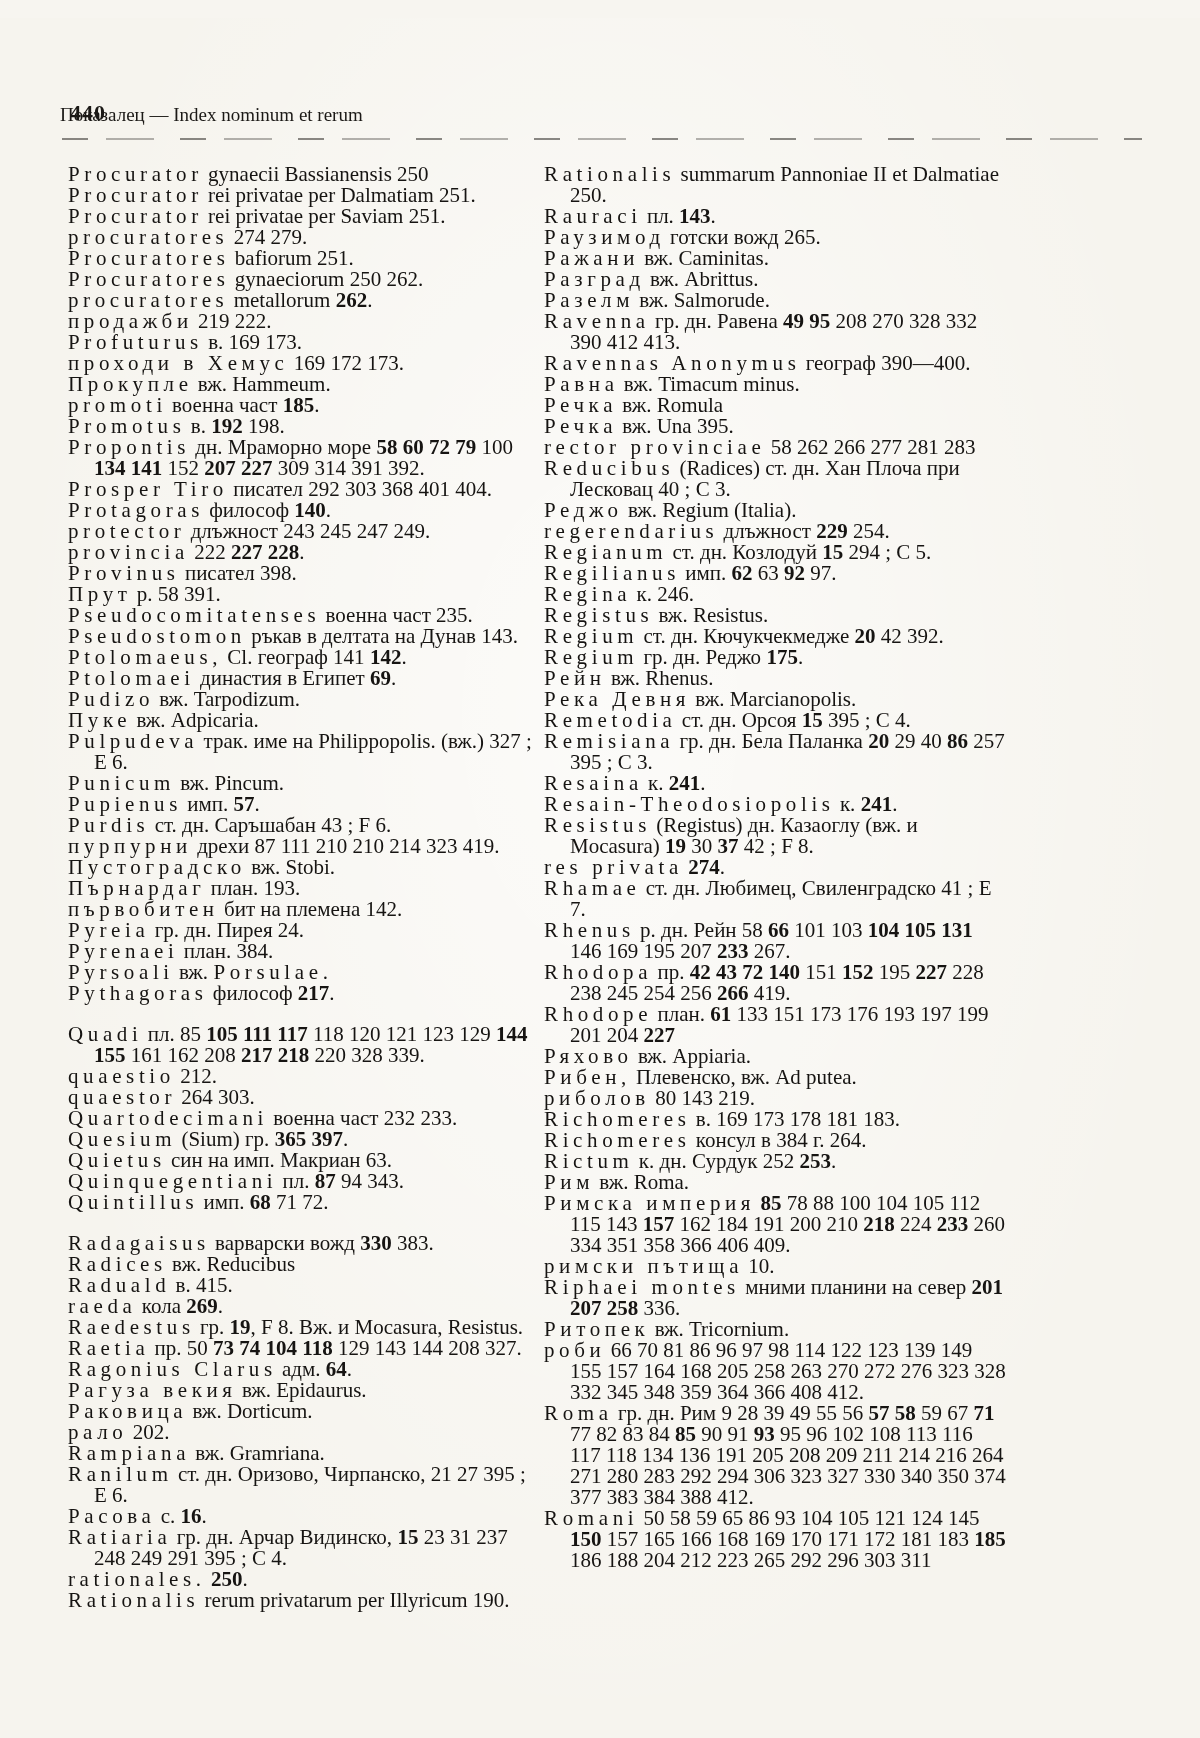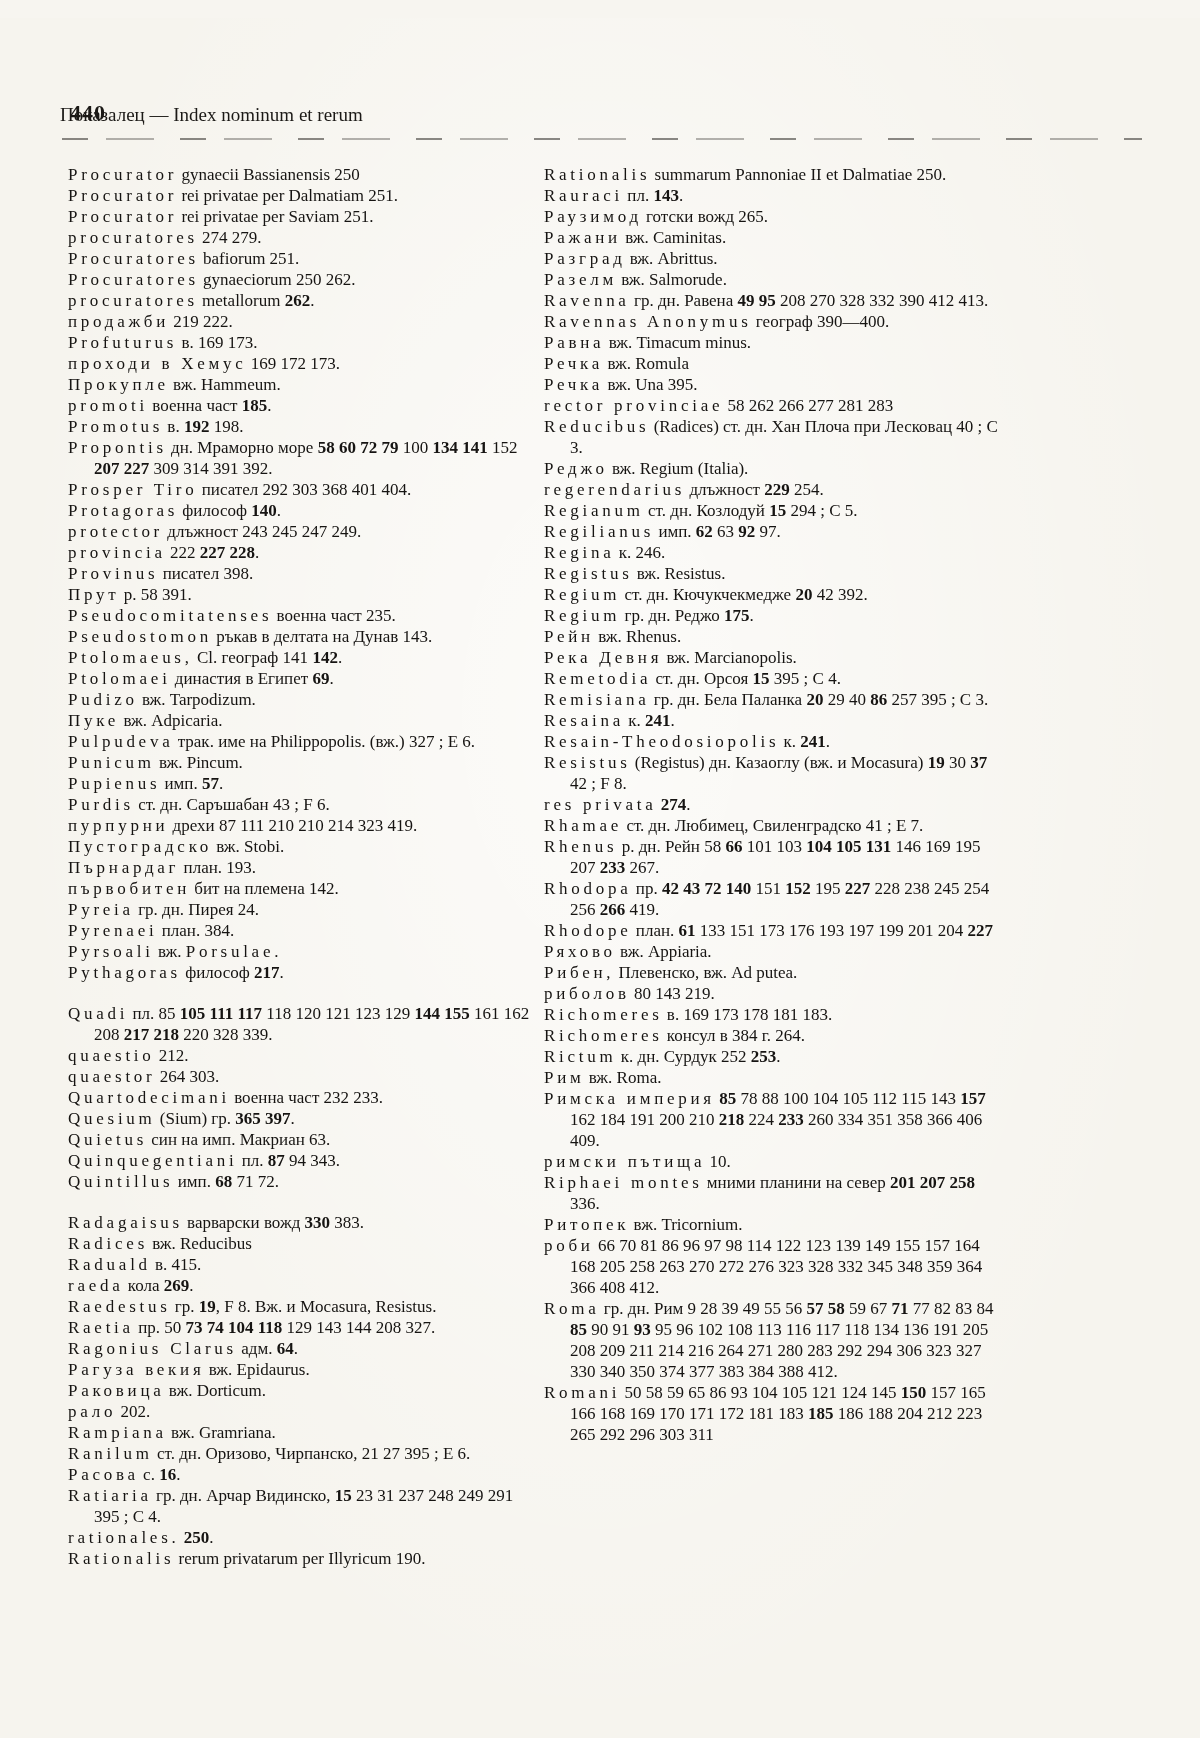--- a/index.html
+++ b/index.html
@@ -26,21 +26,21 @@
     font-size:19px;color:#1b1916;
   }
   .rule{
     position:absolute;left:62px;top:120px;width:1080px;height:2px;
     background:repeating-linear-gradient(90deg,
       rgba(45,42,38,.55) 0 26px, rgba(45,42,38,0) 26px 44px,
       rgba(45,42,38,.35) 44px 92px, rgba(45,42,38,0) 92px 118px);
   }
   .col{
     position:absolute;top:146px;
-    font-size:17px;line-height:21px;
+    font-size:21px;line-height:21px;
     text-align:left;color:#161412;
   }
   .col-left{left:68px;width:466px;}
   .col-right{left:544px;width:464px;}
   .entry{padding-left:26px;text-indent:-26px;}
   .entry.gap{margin-top:20px;}
   .head{letter-spacing:.22em;}
   .sp{letter-spacing:.22em;}
   b{font-weight:700;}
 </style>

